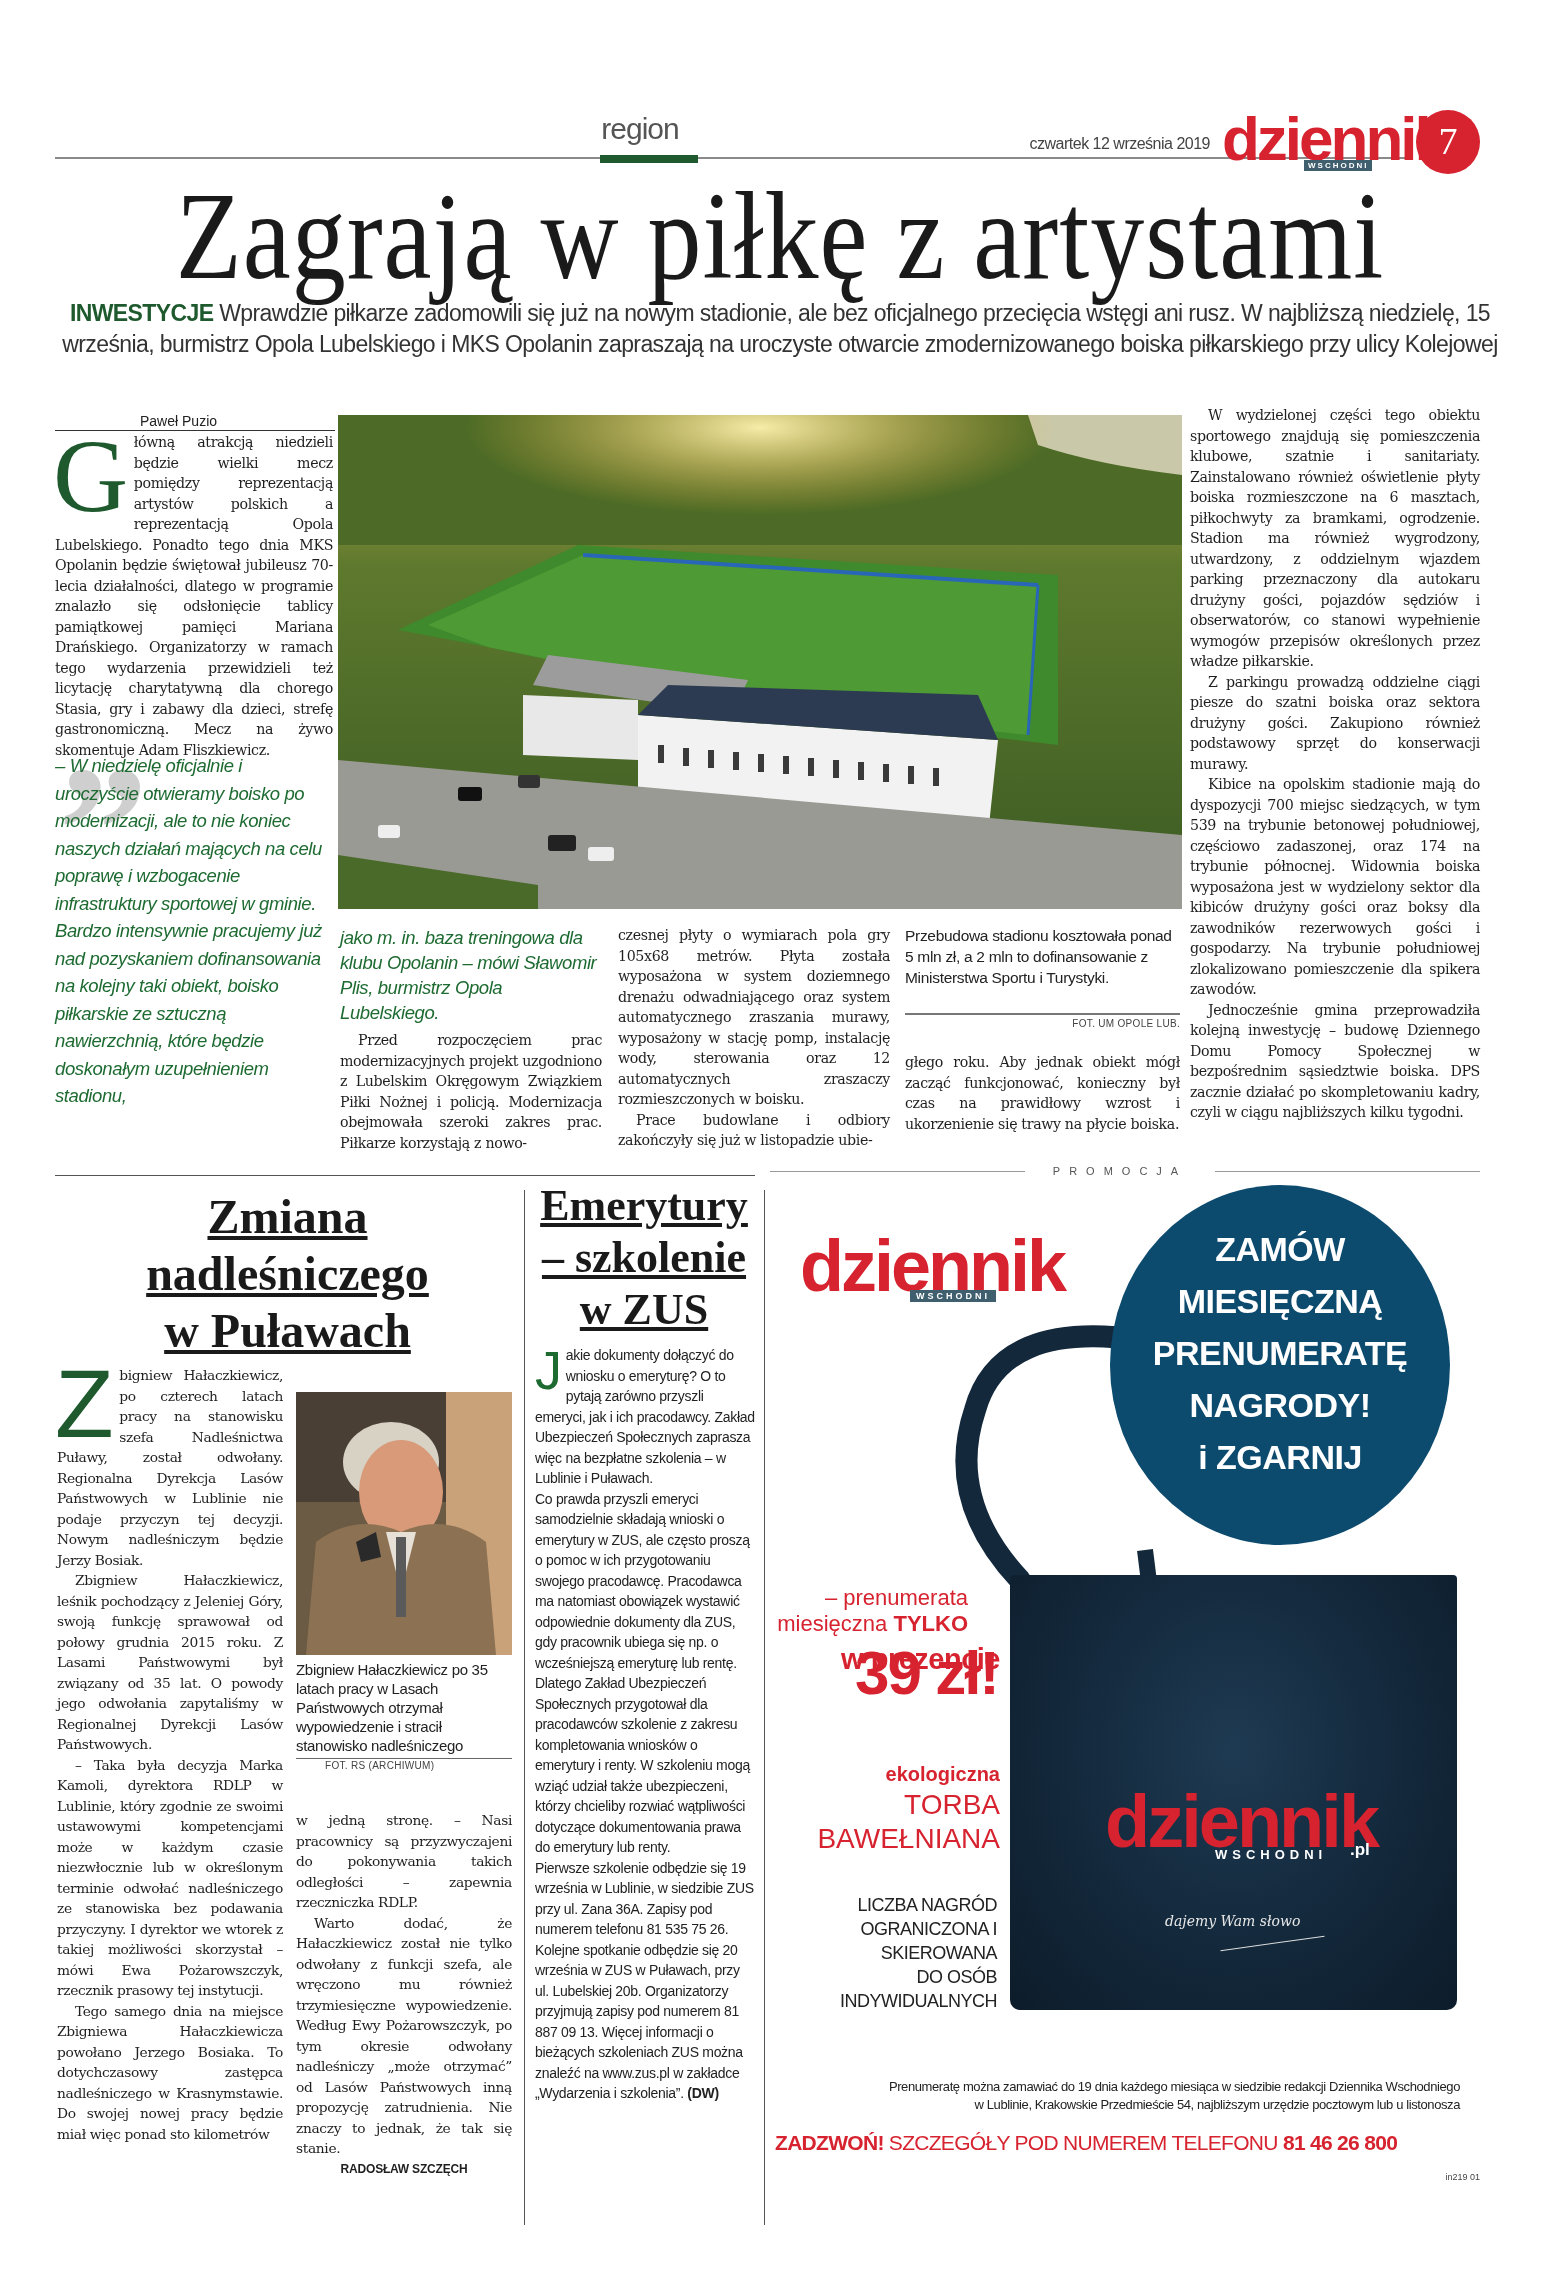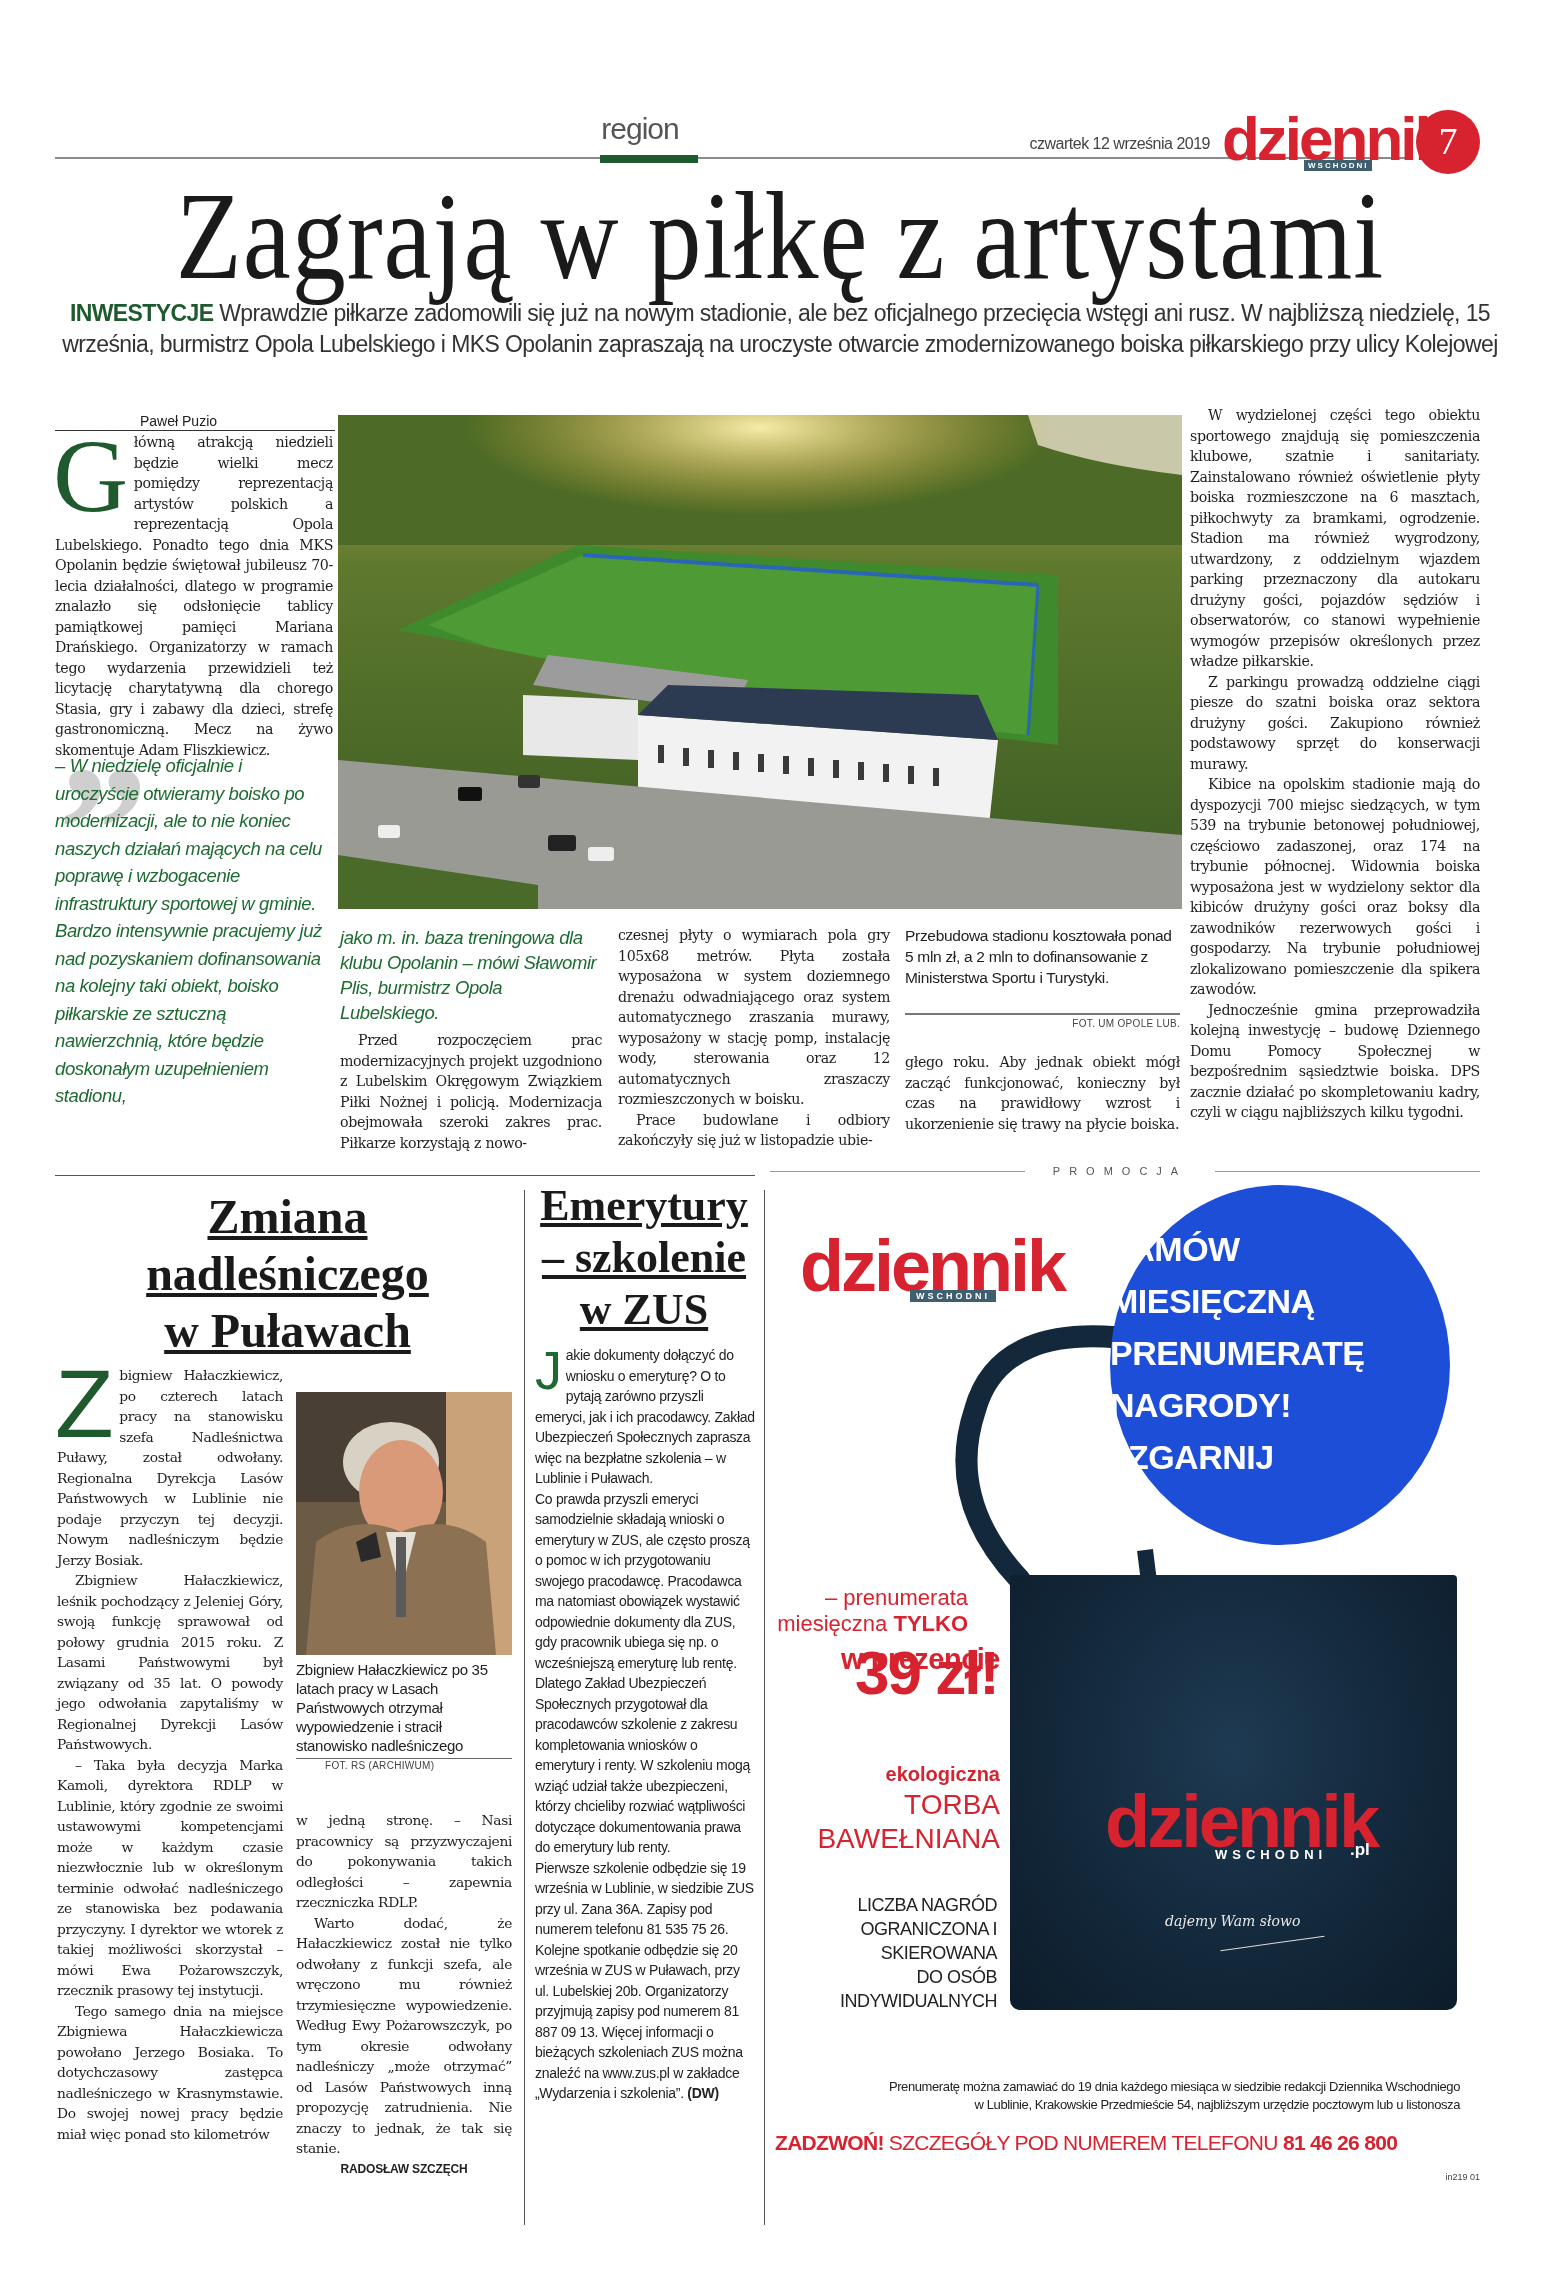--- a/index.html
+++ b/index.html
@@ -38,21 +38,21 @@
 
   .divider-h { height: 1px; background: #555; }
   .promo-label { left: 760px; top: 1165px; width: 720px; text-align: center; font-family: "Liberation Sans", sans-serif; font-size: 11px; letter-spacing: 9px; color: #555; }
   .promo-line { height: 1px; background: #999; top: 1171px; }
 
   .h2 { font-family: "Liberation Serif", serif; font-weight: bold; text-align: center; color: #1a1a1a; text-decoration: underline; }
   .zus-text { font-family: "Liberation Sans", sans-serif; font-size: 14px; line-height: 20.5px; color: #222; letter-spacing: -0.3px; }
   .zus-j { float: left; font-size: 54px; line-height: 50px; color: #1e6b32; margin: 0 4px 0 0; font-family: "Liberation Sans", sans-serif; }
 
   
-  .ad-circle { left: 1110px; top: 1185px; width: 340px; height: 360px; border-radius: 50%; background: #1d4ed8; color: #fff; text-align: left; font-family: "Liberation Sans", sans-serif; font-weight: bold; padding-top: 38px; font-size: 34px; line-height: 52px; letter-spacing: -0.5px; z-index: 3; }
+  .ad-circle { left: 1110px; top: 1185px; width: 340px; height: 360px; border-radius: 50%; background: #0c4a6e; color: #fff; text-align: center; font-family: "Liberation Sans", sans-serif; font-weight: bold; padding-top: 38px; font-size: 34px; line-height: 52px; letter-spacing: -0.5px; z-index: 3; }
   .bag { left: 1010px; top: 1575px; width: 447px; height: 435px; background: radial-gradient(ellipse at 50% 40%, #1e3a52 0%, #13283b 55%, #0d1c2a 100%); border-radius: 4px 4px 10px 10px; }
   .ad-red { color: #d7232f; font-family: "Liberation Sans", sans-serif; }
   .ad-right { text-align: right; }
 </style>
 </head>
 <body>
 
 <div class="abs hdr-rule"></div>
 <div class="abs section">region</div>
 <div class="abs section-bar"></div>

